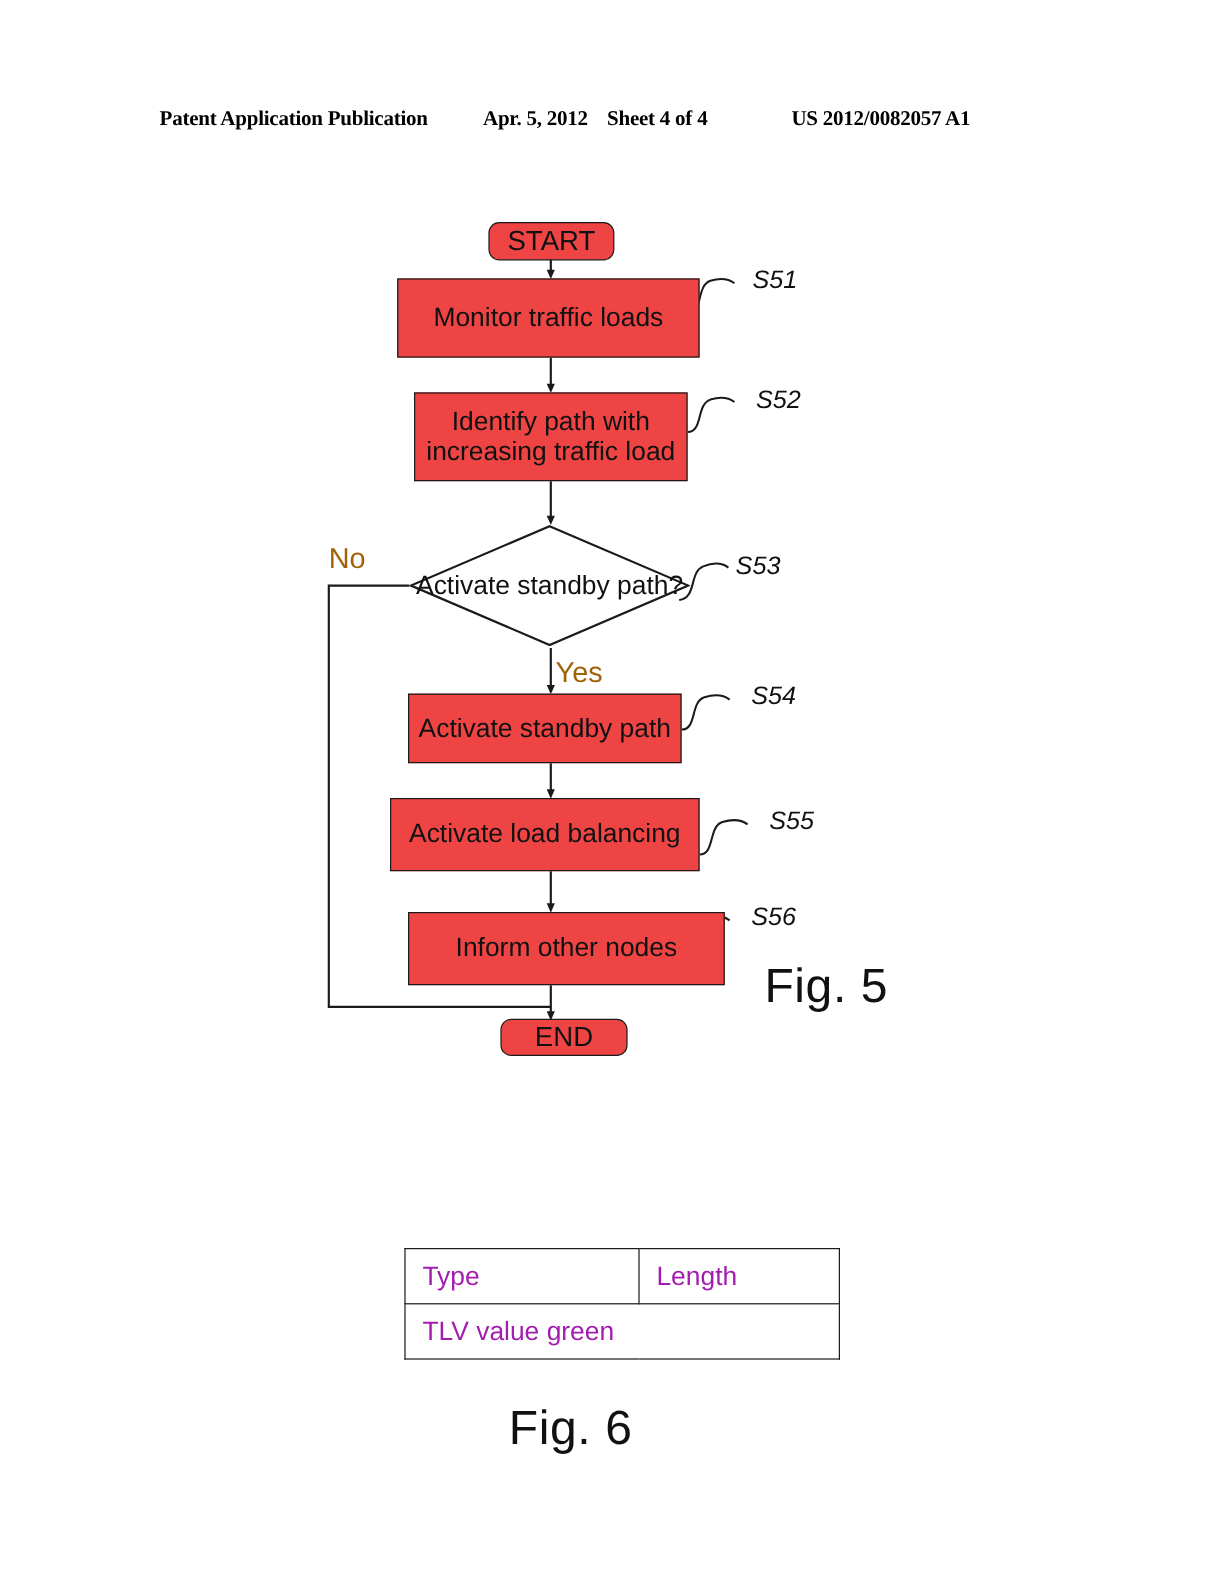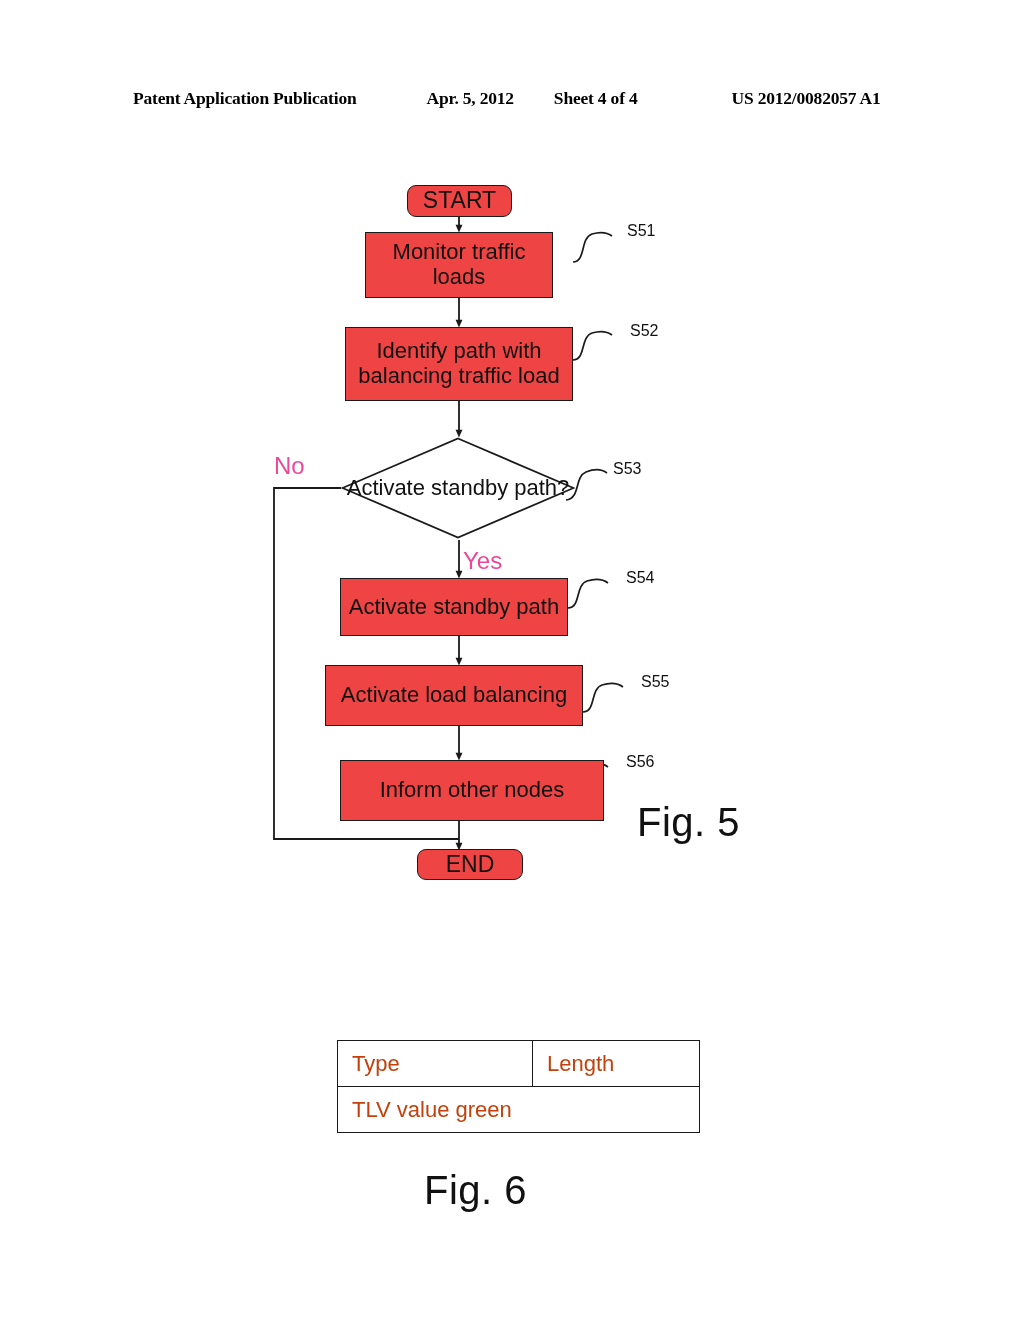--- a/index.html
+++ b/index.html
@@ -24,21 +24,20 @@
     top: 88px;
     width: 760px;
     height: 24px;
     display: flex;
     align-items: baseline;
     font-family: "Liberation Serif", serif;
     font-weight: bold;
     font-size: 17.5px;
     letter-spacing: -0.2px;
     white-space: nowrap;
-    gap: 24px;
   }
   #header .h-pub   { margin-right: 46px; }
   #header .h-date  { margin-right: 16px; }
   #header .h-sheet { margin-right: 70px; }
   #header .h-num   { }
 
   
   .node {
     position: absolute;
     box-sizing: border-box;
@@ -90,30 +89,31 @@
     position: absolute;
     left: 0; top: 0;
     width: 1024px;
     height: 1320px;
     pointer-events: none;
   }
 
   
   .step-label {
     position: absolute;
-    font-size: 16px;
-    color: #111111;
-    white-space: nowrap;
+    font-size: 21px;
+    color: #111111;
+    white-space: nowrap;
+    font-style: italic;
   }
 
   
   .branch-label {
     position: absolute;
     font-size: 24px;
-    color: #ec4899;
+    color: #a16207;
     white-space: nowrap;
   }
 
   
   .fig-caption {
     position: absolute;
     font-size: 40px;
     color: #111111;
     white-space: nowrap;
     letter-spacing: 0.5px;
@@ -127,21 +127,21 @@
     width: 363px;
     height: 90px;
     box-sizing: border-box;
     border: 1.6px solid #1a1a1a;
     border-collapse: collapse;
     background: #ffffff;
   }
   #tlv-table td {
     border: 1.6px solid #1a1a1a;
     font-size: 22px;
-    color: #c2410c;
+    color: #a21caf;
     padding: 0 14px;
     height: 45px;
   }
   #tlv-table td.hdr { text-align: left; }
   #tlv-table td.val { text-align: left; }
 </style>
 </head>
 <body>
 
 <div id="page">
@@ -183,23 +183,23 @@
       <path d="M573,360 C586,360 580,337 592,333 C602,330 608,332 612,335"></path>
       <path d="M566,500 C581,498 574,477 586,472 C596,468 603,470 607,473"></path>
       <path d="M568,608 C581,608 575,585 587,581 C597,578 604,580 608,583"></path>
       <path d="M583,712 C596,712 590,689 602,685 C612,682 619,684 623,687"></path>
       <path d="M568,792 C581,792 575,769 587,765 C597,762 604,764 608,767"></path>
     </g>
   </svg>
 
   <div class="node terminal" style="left:407px; top:185px; width:105px; height:32px;">START</div>
 
-  <div class="node process" style="left:365px; top:232px; width:188px; height:66px;">Monitor traffic loads</div>
-
-  <div class="node process" style="left:345px; top:327px; width:228px; height:74px;">Identify path with balancing traffic load</div>
+  <div class="node process" style="left:331px; top:232px; width:252px; height:66px;">Monitor traffic loads</div>
+
+  <div class="node process" style="left:345px; top:327px; width:228px; height:74px;">Identify path with increasing traffic load</div>
 
   <div id="diamond-wrap">
     <svg width="234" height="102" viewBox="0 0 234 102" xmlns="http://www.w3.org/2000/svg">
       <polygon points="117,1.5 232.5,51 117,100.5 1.5,51" fill="#ffffff" stroke="#1a1a1a" stroke-width="1.8"></polygon>
     </svg>
   </div>
   <div id="diamond-text">Activate standby path?</div>
 
   <div class="node process" style="left:340px; top:578px; width:228px; height:58px;">Activate standby path</div>
 

